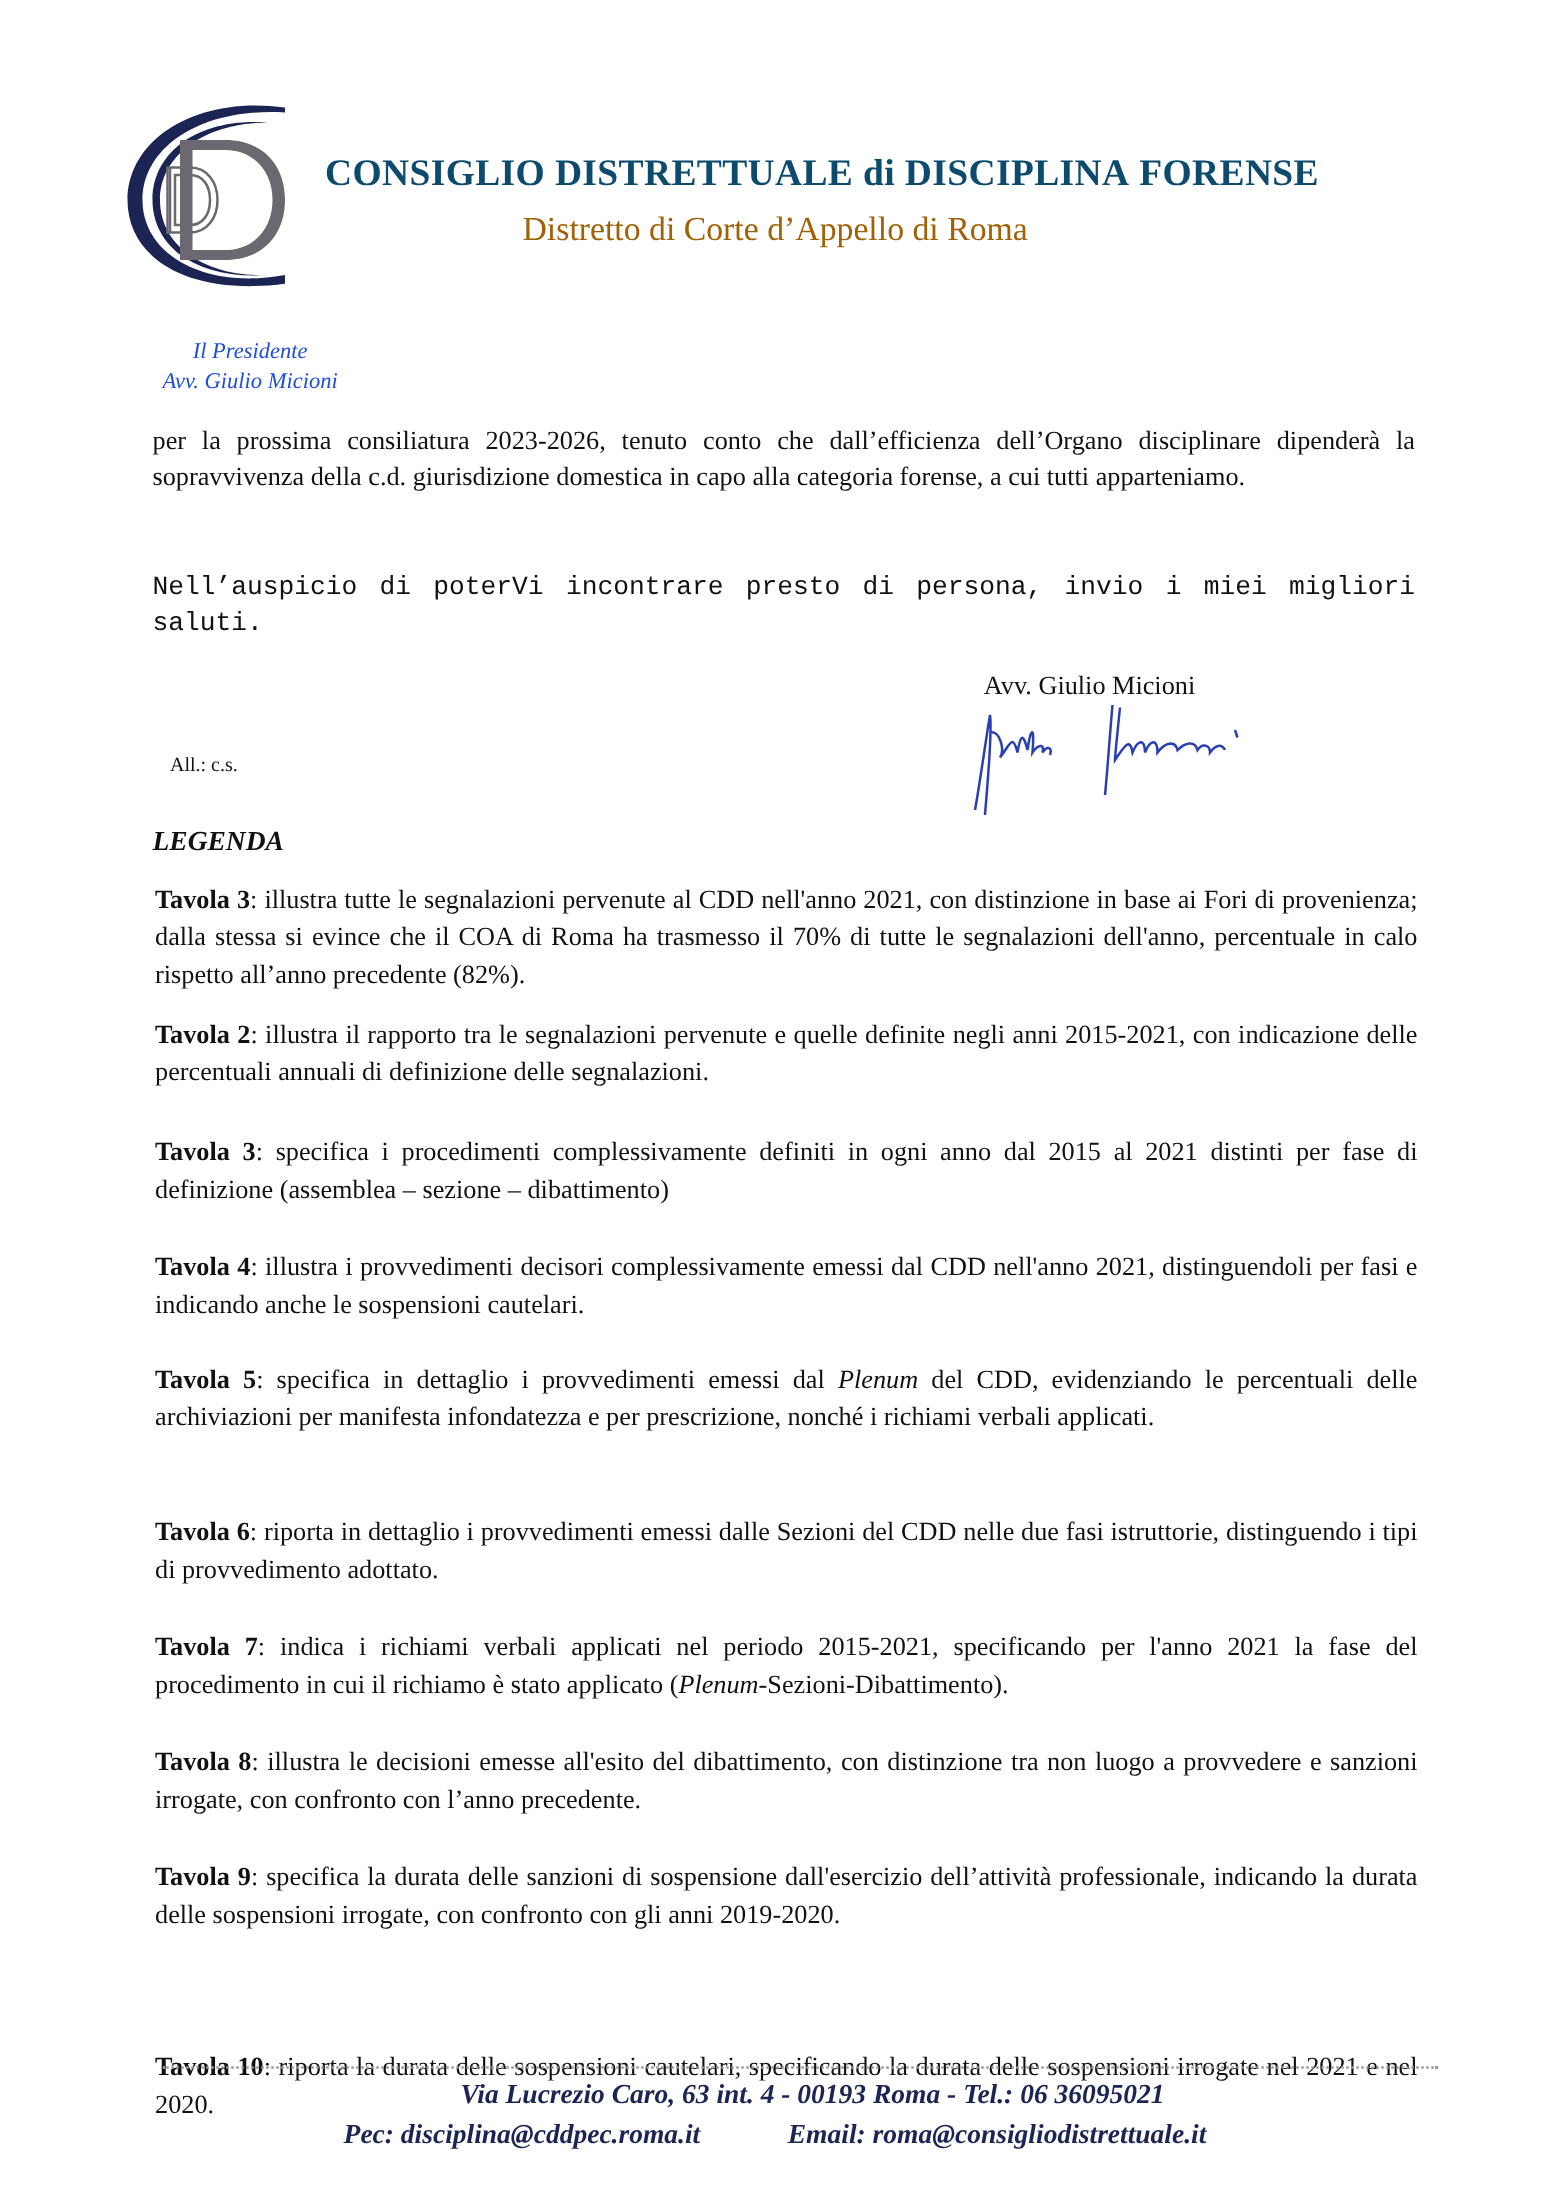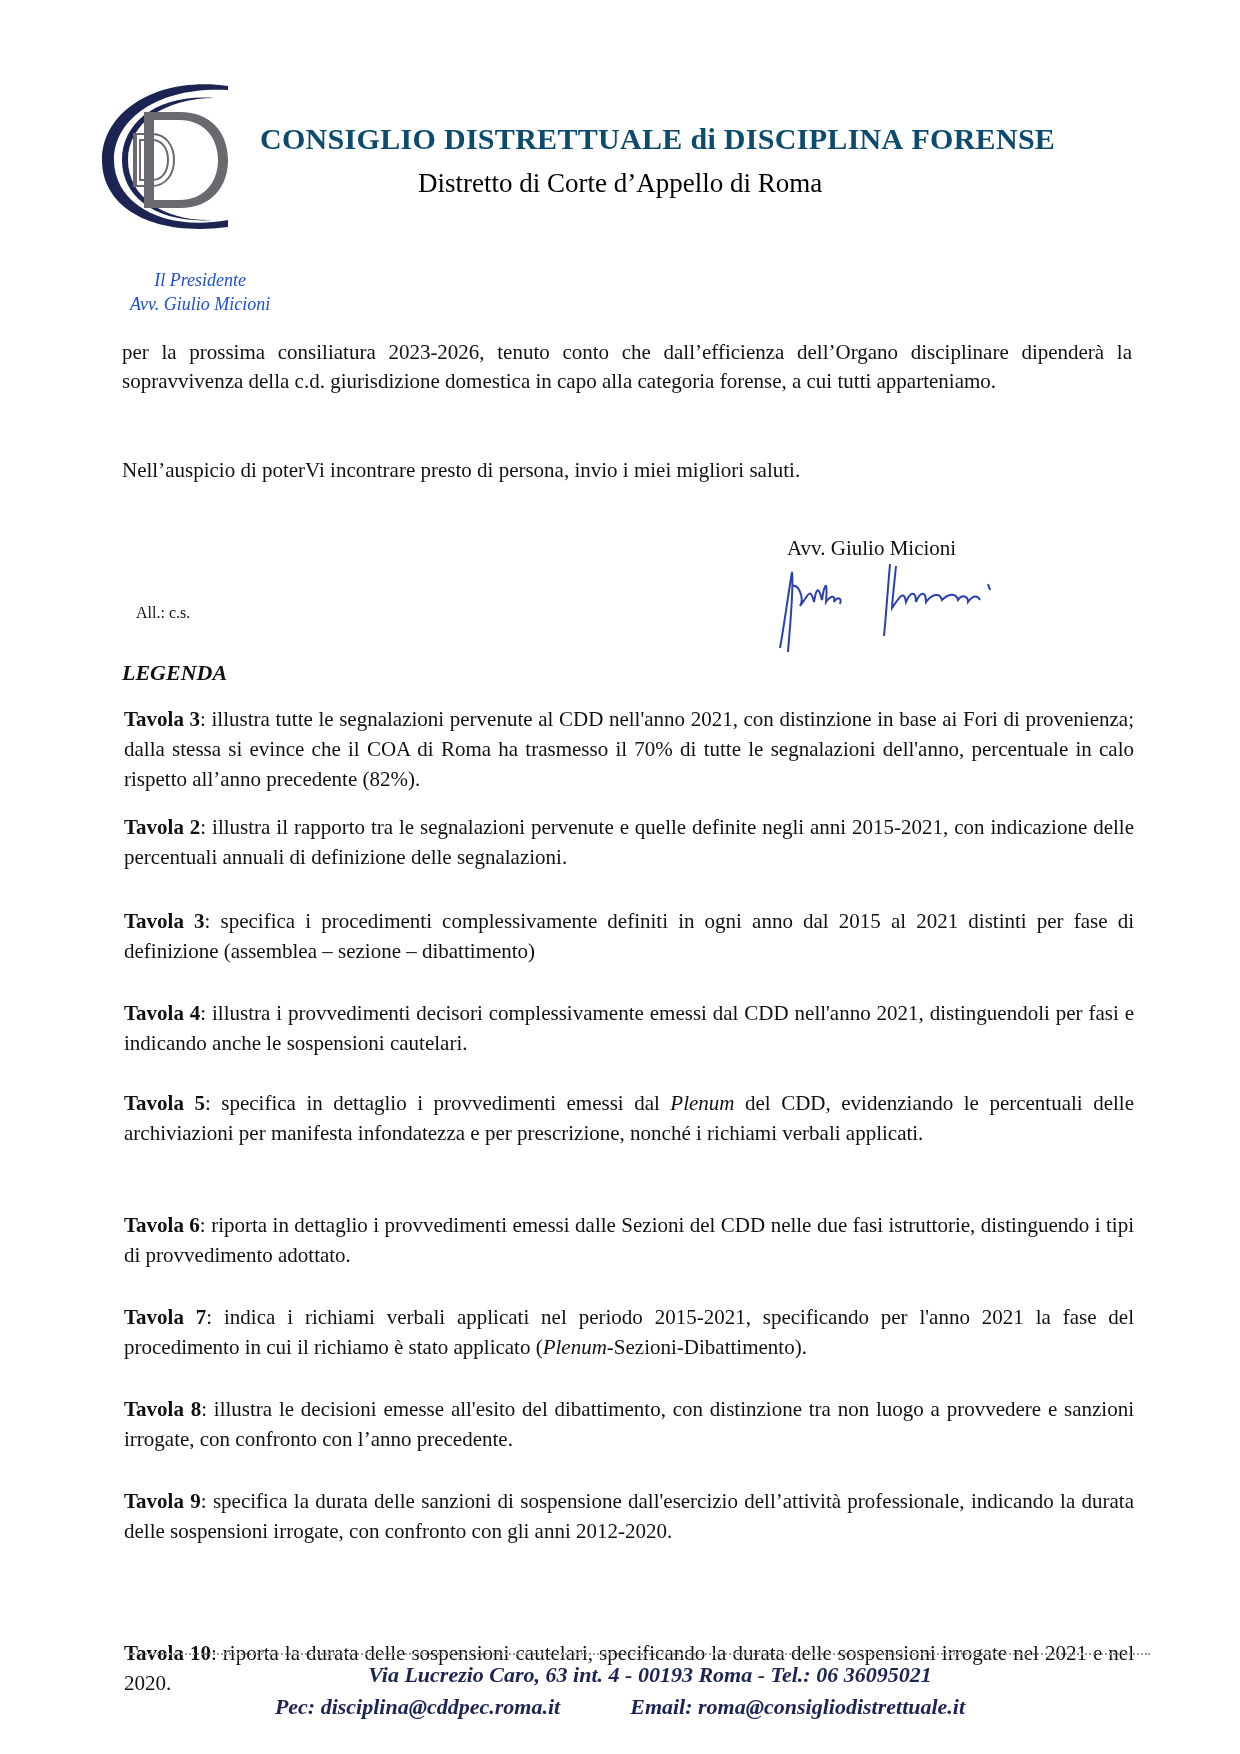--- a/index.html
+++ b/index.html
@@ -2,28 +2,28 @@
 <html><head>
   <meta charset="utf-8">
   <style>
     html, body { margin: 0; padding: 0; background: #ffffff; }
     body { width: 1240px; height: 1754px; position: relative; overflow: hidden;
            font-family: "Liberation Serif", "DejaVu Serif", serif; color: #111; }
     .logo { position: absolute; left: 96px; top: 82px; width: 150px; height: 150px; }
     .hdr-title { position: absolute; left: 260px; top: 122px; font-size: 30px; color: #0c4a6e;
                  font-weight: bold; letter-spacing: 0.3px; white-space: nowrap; }
     .hdr-title .sc { font-variant: small-caps; }
-    .hdr-sub { position: absolute; left: 418px; top: 168px; font-size: 27px; color: #000000;
+    .hdr-sub { position: absolute; left: 418px; top: 168px; font-size: 27px; color: #a16207;
                white-space: nowrap; }
     .president { position: absolute; left: 130px; top: 268px; font-style: italic; font-size: 18px;
                  color: #1d4ed8; line-height: 24px; text-align: center; }
     .body { position: absolute; left: 122px; width: 1010px; font-size: 21px; line-height: 29px;
             text-align: justify; }
     .p1 { top: 338px; }
-    .p2 { top: 456px; }
+    .p2 { top: 456px; font-family: Liberation Mono, monospace; }
     .sig-name { position: absolute; left: 787px; top: 536px; font-size: 21px; }
     .signature { position: absolute; left: 770px; top: 556px; width: 300px; height: 100px; }
     .allegati { position: absolute; left: 136px; top: 604px; font-size: 16px; }
     .legenda { position: absolute; left: 122px; top: 660px; font-style: italic; font-weight: bold; font-size: 22px; }
     .tav { position: absolute; left: 124px; width: 1010px; font-size: 21px; line-height: 30px;
            text-align: justify; }
     .tav b { font-weight: bold; }
     .footer-line { position: absolute; left: 130px; top: 1653px; width: 1020px; height: 0;
                    border-top: 2px dotted #9a9a9a; }
     .footer { position: absolute; left: 0; width: 1240px; text-align: center; font-style: italic;
@@ -90,21 +90,21 @@
 <div class="tav" style="top:1210px">
   <b>Tavola 6</b><span>: riporta in dettaglio i provvedimenti emessi dalle Sezioni del CDD nelle due fasi istruttorie, distinguendo i tipi di provvedimento adottato.</span>
 </div>
 <div class="tav" style="top:1302px">
   <b>Tavola 7</b><span>: indica i richiami verbali applicati nel periodo 2015-2021, specificando per l'anno 2021 la fase del procedimento in cui il richiamo è stato applicato (</span><i>Plenum</i><span>-Sezioni-Dibattimento).</span>
 </div>
 <div class="tav" style="top:1394px">
   <b>Tavola 8</b><span>: illustra le decisioni emesse all'esito del dibattimento, con distinzione tra non luogo a provvedere e sanzioni irrogate, con confronto con l’anno precedente.</span>
 </div>
 <div class="tav" style="top:1486px">
-  <b>Tavola 9</b><span>: specifica la durata delle sanzioni di sospensione dall'esercizio dell’attività professionale, indicando la durata delle sospensioni irrogate, con confronto con gli anni 2012-2020.</span>
+  <b>Tavola 9</b><span>: specifica la durata delle sanzioni di sospensione dall'esercizio dell’attività professionale, indicando la durata delle sospensioni irrogate, con confronto con gli anni 2019-2020.</span>
 </div>
 <div class="tav" style="top:1638px">
   <b>Tavola 10</b><span>: riporta la durata delle sospensioni cautelari, specificando la durata delle sospensioni irrogate nel 2021 e nel 2020.</span>
 </div>
 
 <div class="footer-line"></div>
 <div class="footer f1">Via Lucrezio Caro, 63 int. 4 - 00193 Roma  -  Tel.: 06 36095021</div>
 <div class="footer f2">
   <span>Pec: disciplina@cddpec.roma.it</span><span class="gap"></span><span>Email: roma@consigliodistrettuale.it</span>
 </div>

